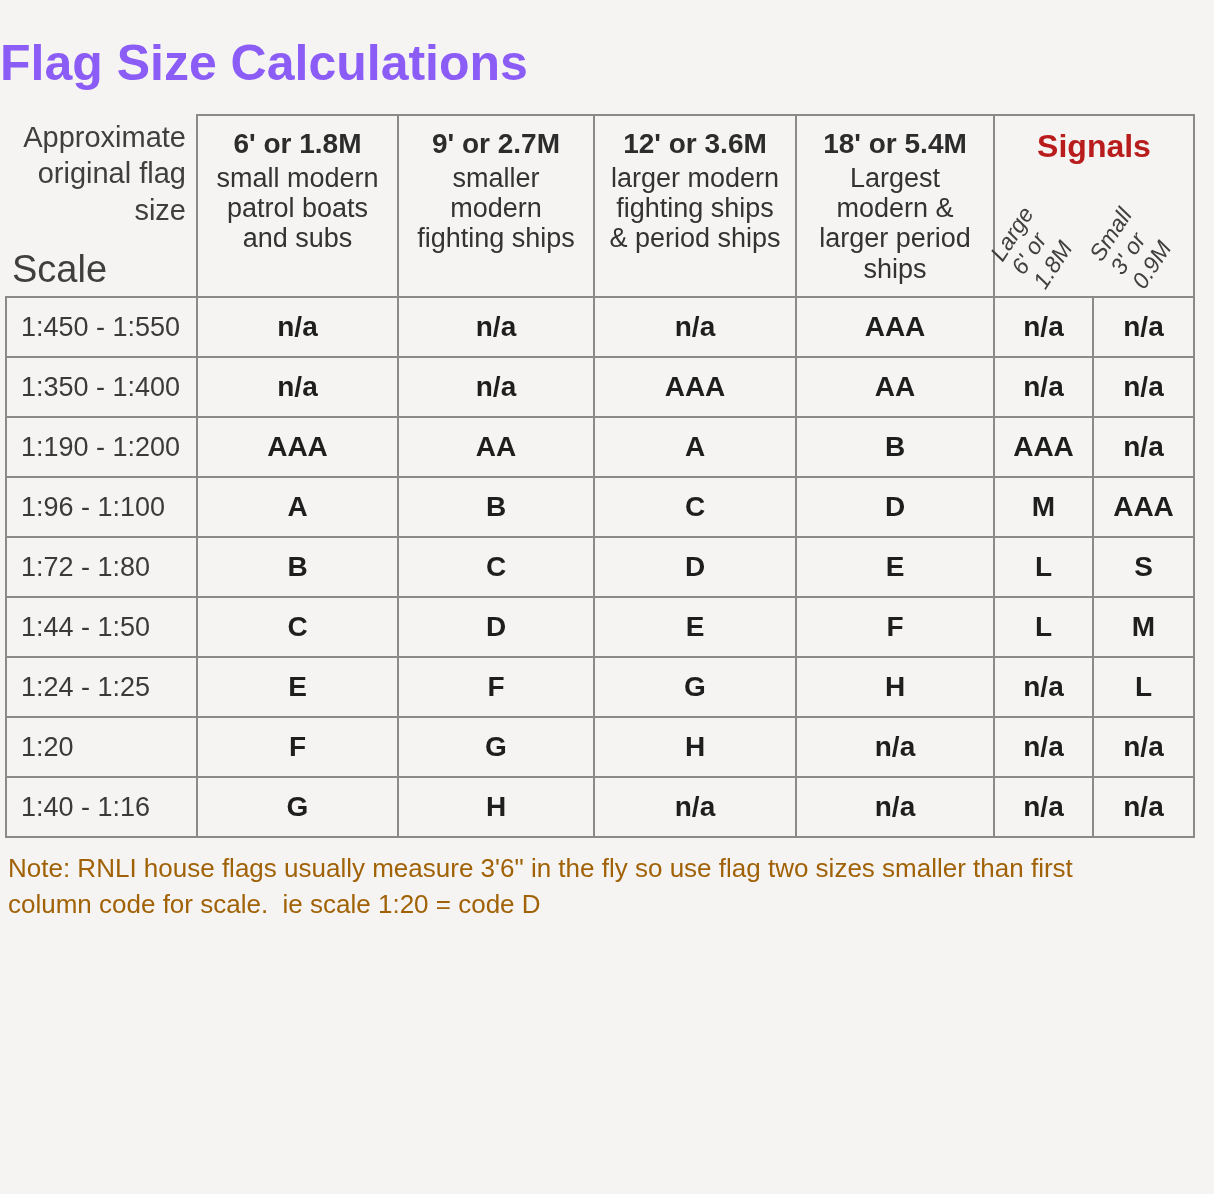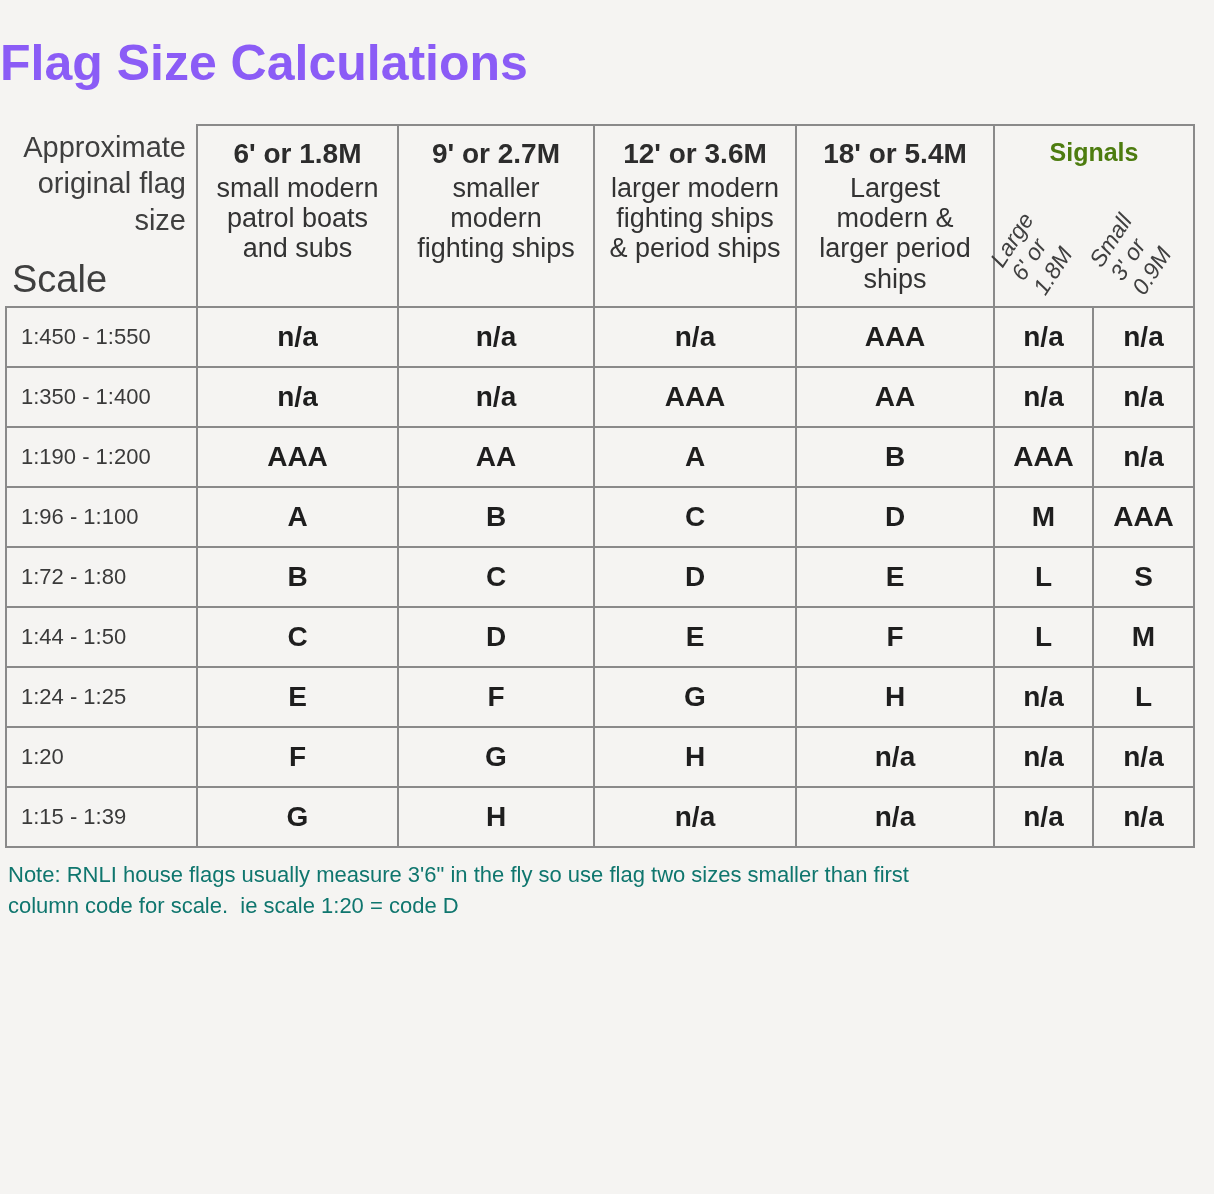--- a/index.html
+++ b/index.html
@@ -17,21 +17,21 @@
     font-size: 50px;
     font-weight: bold;
     color: #8b5cf6;
     margin: 34px 0 0 0;
     letter-spacing: 0px;
   }
   table.flag-table {
     border-collapse: collapse;
     table-layout: fixed;
     width: 1188px;
-    margin: 32px 0 0 5px;
+    margin: 22px 0 0 5px;
   }
   th, td {
     border: 2px solid #8a8a8a;
     background: transparent;
     padding: 0;
   }
   thead th { height: 180px; vertical-align: top; font-weight: normal; }
   th.corner { border: none; }
   .corner-inner {
     height: 172px;
@@ -57,53 +57,53 @@
   .desc {
     font-size: 27px;
     white-space: pre-line;
     line-height: 1.12;
     color: #333;
     margin-top: 3px;
   }
   .signals-inner { height: 100%; display: flex; flex-direction: column; }
   .signals-title {
     font-weight: bold;
-    font-size: 25px;
+    font-size: 32px;
     text-align: center;
     margin-top: 12px;
-    color: #4d7c0f;
+    color: #b91c1c;
   }
   .signals-rot-row { flex: 1; display: flex; }
   .rot-cell { flex: 1; display: flex; align-items: center; justify-content: center; }
   .rot-text {
     transform: rotate(-57deg);
     font-style: italic;
     font-size: 23px;
     white-space: pre-line;
     line-height: 1.1;
     color: #3f3f3f;
     text-align: left;
   }
   tbody td { height: 58px; }
   td.scale-cell {
     text-align: left;
     padding-left: 14px;
-    font-size: 22px;
+    font-size: 27px;
     color: #3a3a3a;
   }
   td.code-cell {
     text-align: center;
     font-weight: bold;
     font-size: 28px;
     color: #1e1e1e;
   }
   .note {
     margin: 12px 8px 0 8px;
-    font-size: 22px;
-    color: #0f766e;
+    font-size: 26px;
+    color: #a16207;
     white-space: pre-wrap;
     line-height: 1.4;
   }
 </style>
 </head>
 <body>
 
 <h1 class="page-title">Flag Size Calculations</h1>
 
 <table class="flag-table">
@@ -243,21 +243,21 @@
       <tr>
     <td class="scale-cell">1:20</td>
     <td class="code-cell">F</td>
     <td class="code-cell">G</td>
     <td class="code-cell">H</td>
     <td class="code-cell">n/a</td>
     <td class="code-cell">n/a</td>
     <td class="code-cell">n/a</td>
   </tr>
       <tr>
-    <td class="scale-cell">1:15 - 1:39</td>
+    <td class="scale-cell">1:40 - 1:16</td>
     <td class="code-cell">G</td>
     <td class="code-cell">H</td>
     <td class="code-cell">n/a</td>
     <td class="code-cell">n/a</td>
     <td class="code-cell">n/a</td>
     <td class="code-cell">n/a</td>
   </tr>
     </tbody>
 </table>
 

